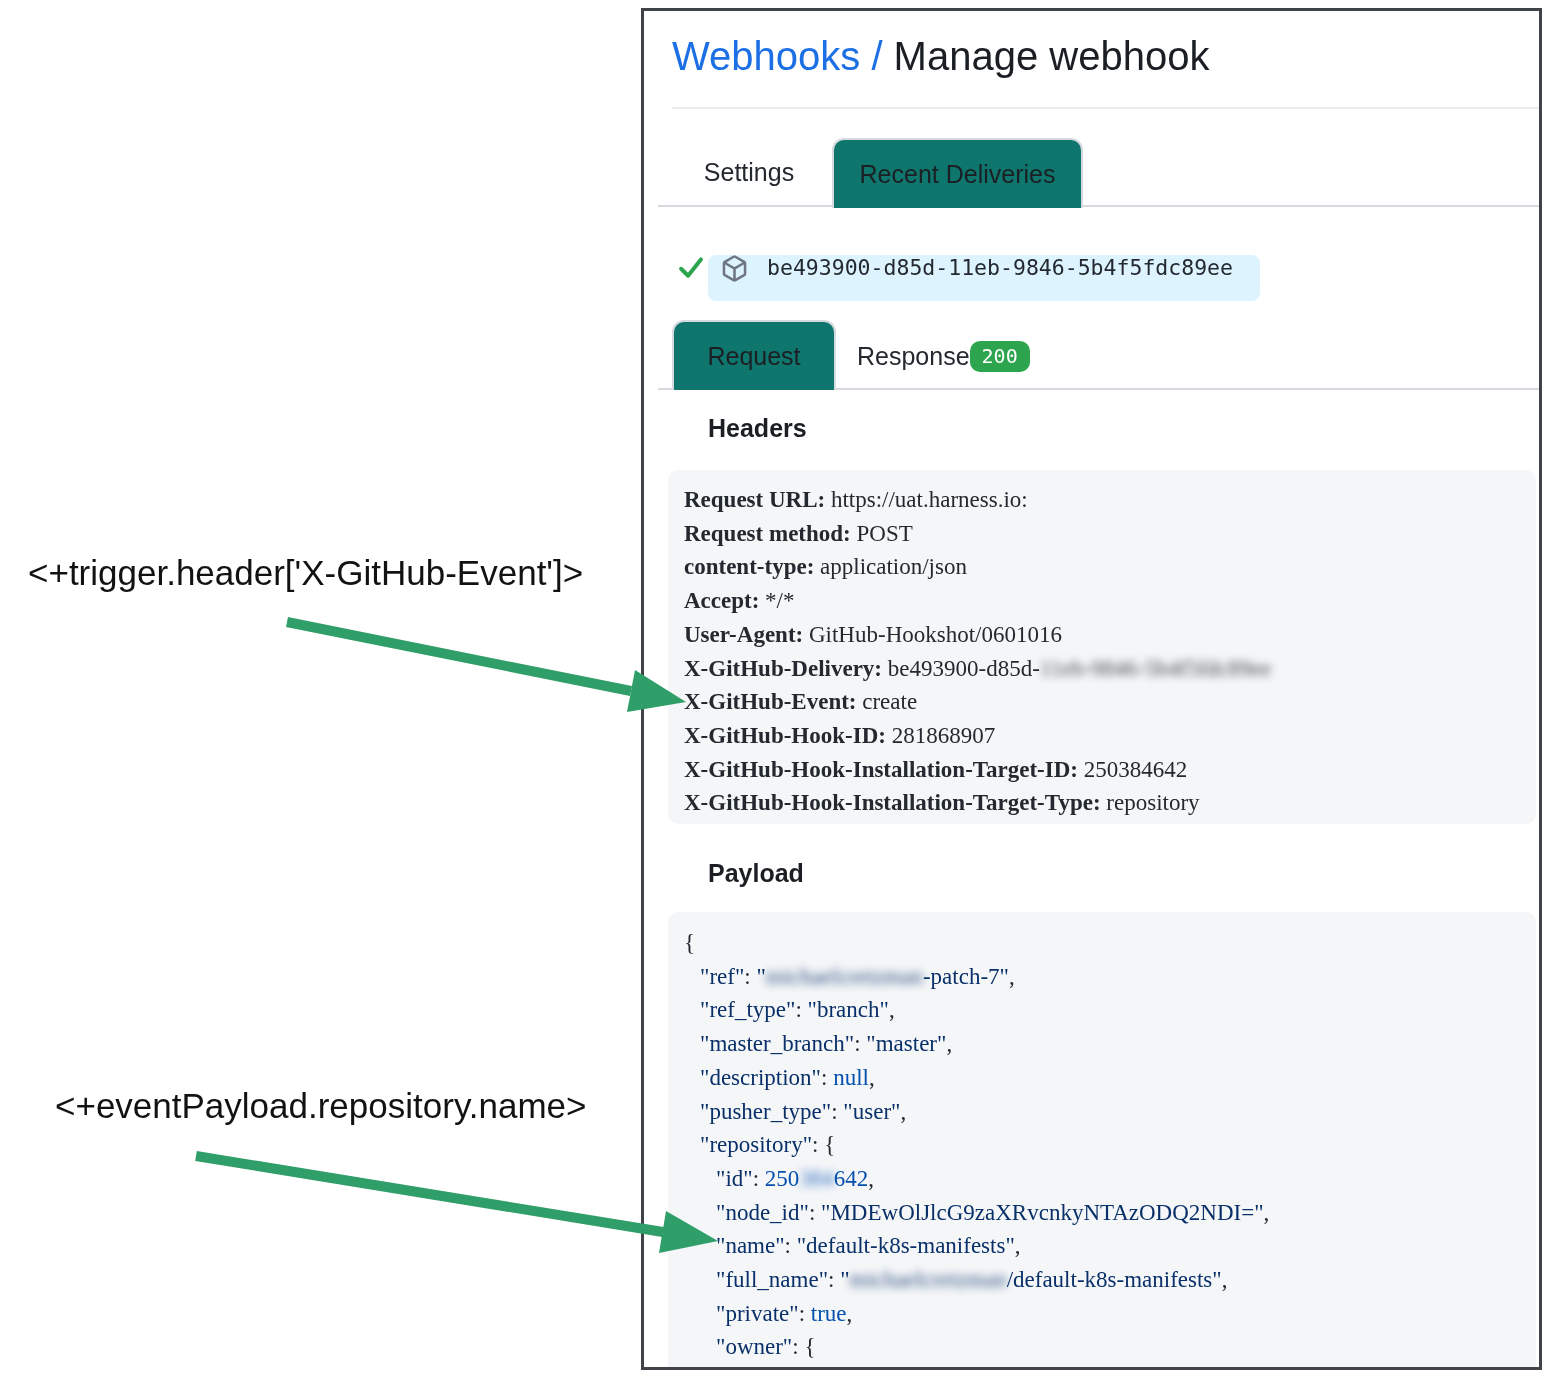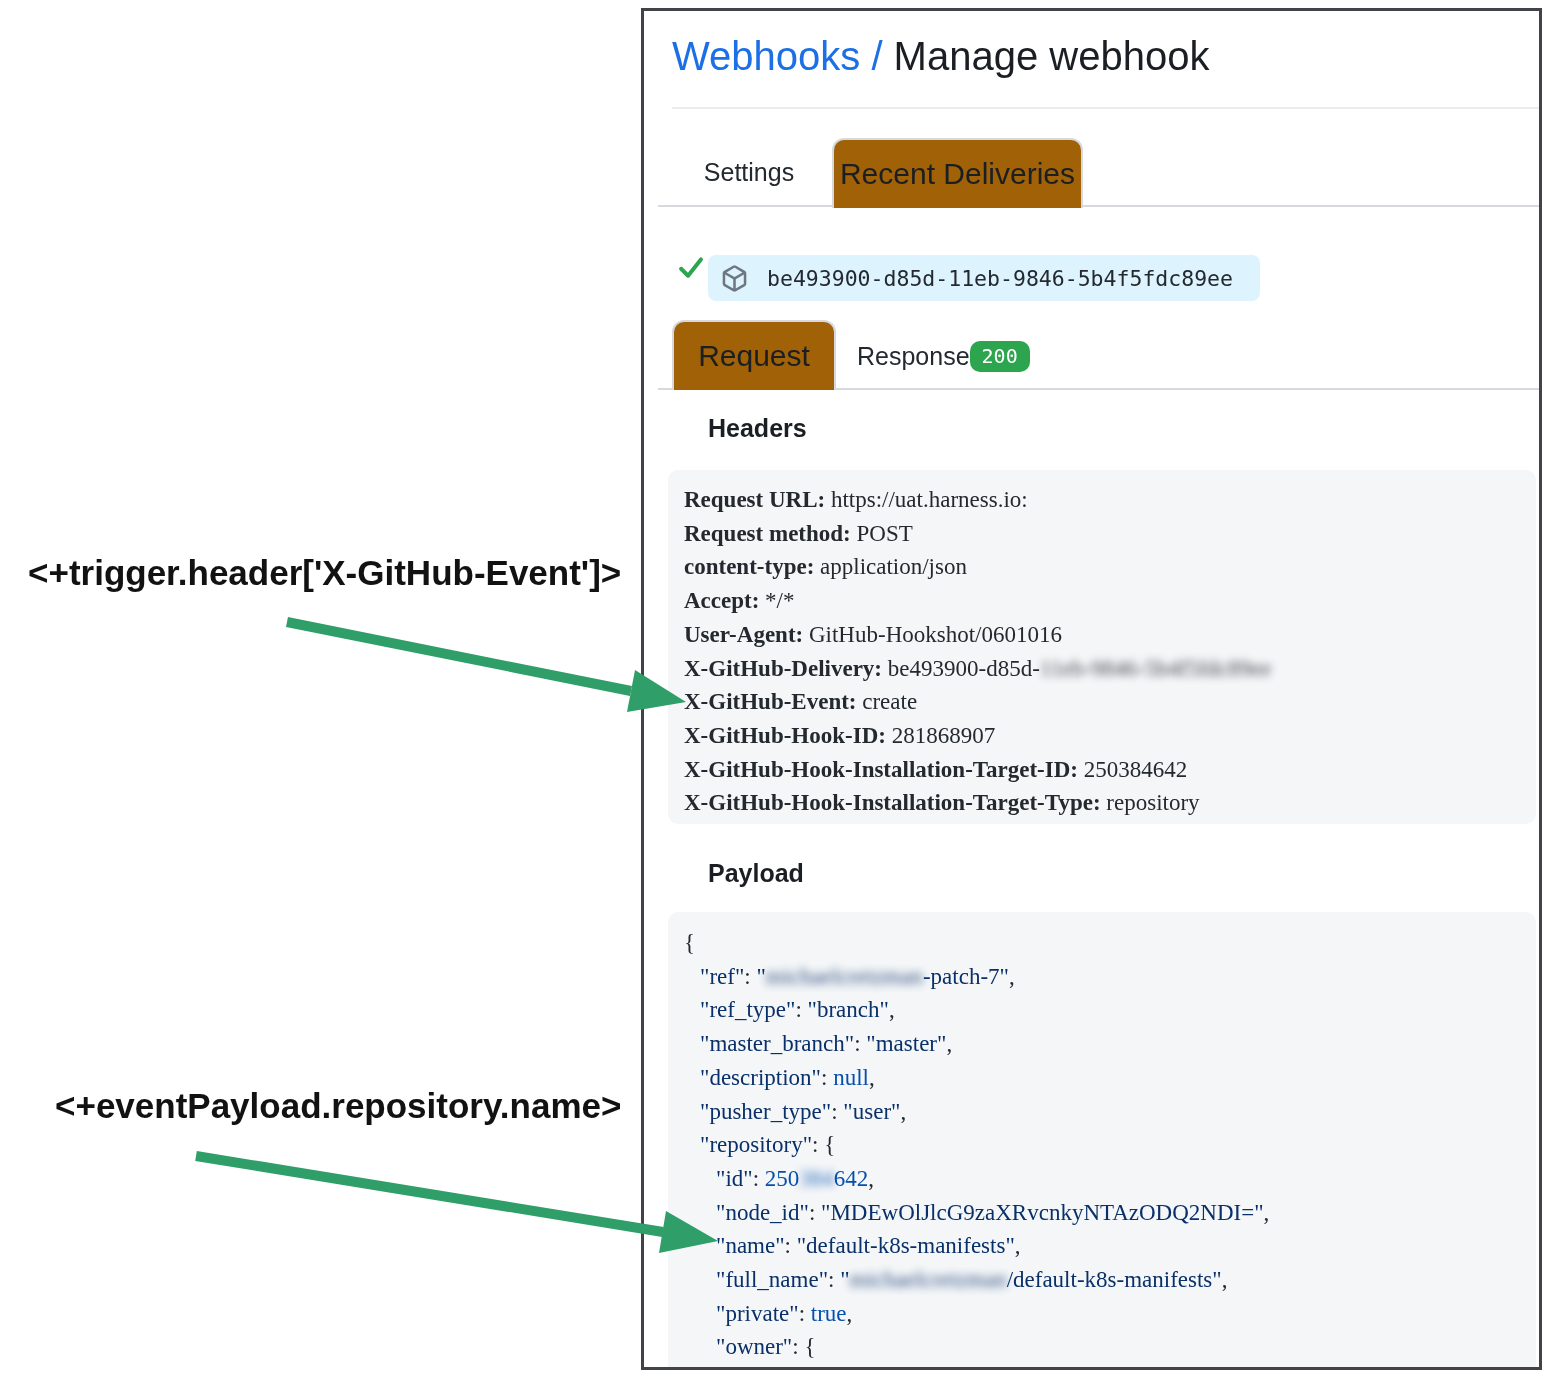--- a/index.html
+++ b/index.html
@@ -32,34 +32,34 @@
   #page-title .blue{color:var(--accent-blue);}
   #title-hr{left:28px;top:96px;width:867px;height:2px;background:var(--hr-gray);}
 
   .navline{height:0;border-top:2px solid var(--border-gray);}
   #tabnav1-line{left:14px;top:194px;width:881px;}
   #tabnav2-line{left:14px;top:377px;width:881px;}
 
   .tab-inactive{display:flex;align-items:center;justify-content:center;
     font-size:25px;color:var(--text-dark);cursor:pointer;}
   .tab-active{display:flex;align-items:center;justify-content:center;
-    font-size:30px;color:var(--title-dark);background:#a16207;z-index:2;
+    font-size:25px;color:var(--title-dark);background:#0f766e;z-index:2;
     border:2px solid var(--border-gray);border-bottom:none;border-radius:12px 12px 0 0;}
   #settings-tab{left:40px;top:130px;width:130px;height:62px;}
   #recent-deliveries-tab{left:188px;top:127px;width:251px;height:70px;}
   #request-tab{left:28px;top:309px;width:164px;height:70px;font-weight:500;}
   #response-row{left:213px;top:315px;height:60px;display:flex;align-items:center;gap:0;}
   #response-label{font-size:25px;color:var(--text-dark);cursor:pointer;}
   #response-status-badge{background:var(--badge-green);color:#fff;
     font-family:"DejaVu Sans Mono",monospace;font-size:20px;line-height:31px;
     padding:0 12px;border-radius:10px;height:31px;}
 
   #delivery-check{left:33px;top:242px;width:28px;height:28px;}
   #delivery-pill{left:64px;top:244px;width:552px;height:46px;background:var(--pill-bg);
-    border-radius:8px;display:flex;align-items:center;padding-left:13px;cursor:pointer;}
+    border-radius:8px;display:flex;align-items:flex-start;padding-left:13px;cursor:pointer;}
   #delivery-guid{font-family:"DejaVu Sans Mono",monospace;font-size:21.5px;
     color:var(--text-dark);margin-left:19px;white-space:pre;}
 
   .section-heading{font-size:25px;font-weight:700;color:var(--title-dark);line-height:34px;margin-left:40px;}
   #headers-heading{left:24px;top:400px;}
   #payload-heading{left:24px;top:845px;}
 
   .codebox{background:var(--codebox-bg);border-radius:10px;
     font-family:"DejaVu Sans Mono",monospace;font-size:23px;line-height:33.7px;}
   #headers-box{left:24px;top:459px;width:868px;height:354px;padding:13px 16px 3px 16px;}
@@ -68,21 +68,21 @@
 
   .tk-hkey{font-weight:700;color:var(--text-dark);}
   .tk-hval{color:var(--text-dark);}
   .tk-key{color:var(--json-navy);}
   .tk-str{color:var(--json-navy);}
   .tk-punct{color:var(--text-dark);}
   .tk-kw{color:var(--json-blue);}
   .blur{filter:blur(4px);opacity:.85;}
 
   
-  .annotation{font-size:35px;color:var(--annotation-black);white-space:nowrap;font-weight:bold;}
+  .annotation{font-size:35px;color:var(--annotation-black);white-space:nowrap;}
   #annotation-1{left:28px;top:553px;}
   #annotation-2{left:55px;top:1086px;}
   #arrow-overlay{left:0;top:0;width:1551px;height:1381px;pointer-events:none;z-index:10;}
 </style>
 </head>
 <body>
 
 <div class="abs annotation" id="annotation-1">&lt;+trigger.header['X-GitHub-Event']&gt;</div>
 <div class="abs annotation" id="annotation-2">&lt;+eventPayload.repository.name&gt;</div>
 

